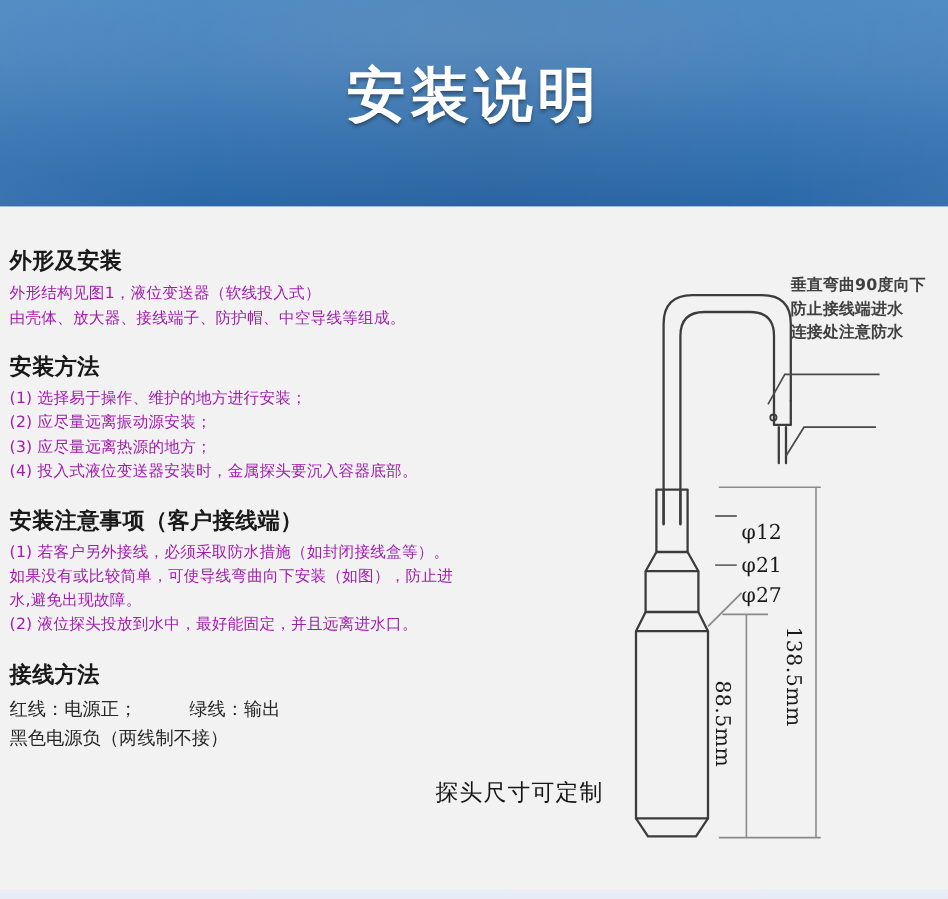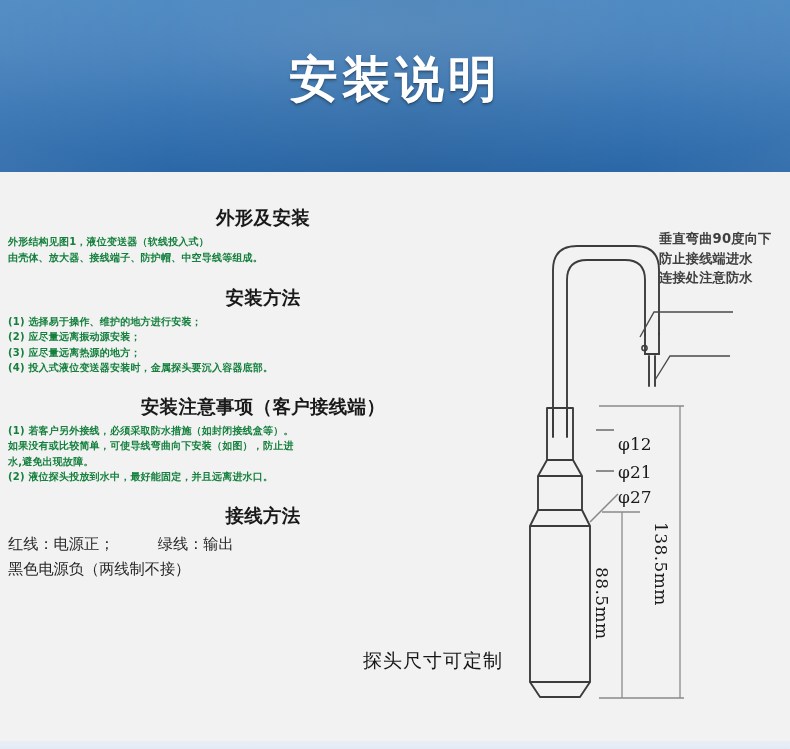--- a/index.html
+++ b/index.html
@@ -37,26 +37,25 @@
     position:absolute;left:0;bottom:0;width:790px;height:8px;
     background:linear-gradient(180deg,#eaeef6 0%,#e4eaf4 100%);
   }
 
   
   .content{position:absolute;left:8px;top:206px;width:510px;}
   .sec{margin:0 0 0 0;}
   .sec + .sec{margin-top:19px;}
   .sec-h{
     font-size:18.5px;font-weight:700;color:#191919;
-    margin:0 0 5px 0;line-height:1.25;letter-spacing:.3px;text-align:center;
+    margin:0 0 5px 0;line-height:1.25;letter-spacing:.3px;
   }
   .sec-p{
-    font-size:10px;color:#15803d;line-height:1.62;margin:0;
+    font-size:13px;color:#a21caf;line-height:1.62;margin:0;
     letter-spacing:.2px;
-    font-weight:bold;
   }
   .sec-p.tight{line-height:1.55;}
   .wire-line{font-size:15.2px;color:#262626;line-height:1.62;margin:0;white-space:pre;}
 
   
   .diagram{position:absolute;left:518px;top:222px;width:272px;height:500px;}
   .diag-svg{position:absolute;left:0;top:0;}
 
   .ann{
     position:absolute;color:#404040;font-size:13.2px;line-height:1.30;

